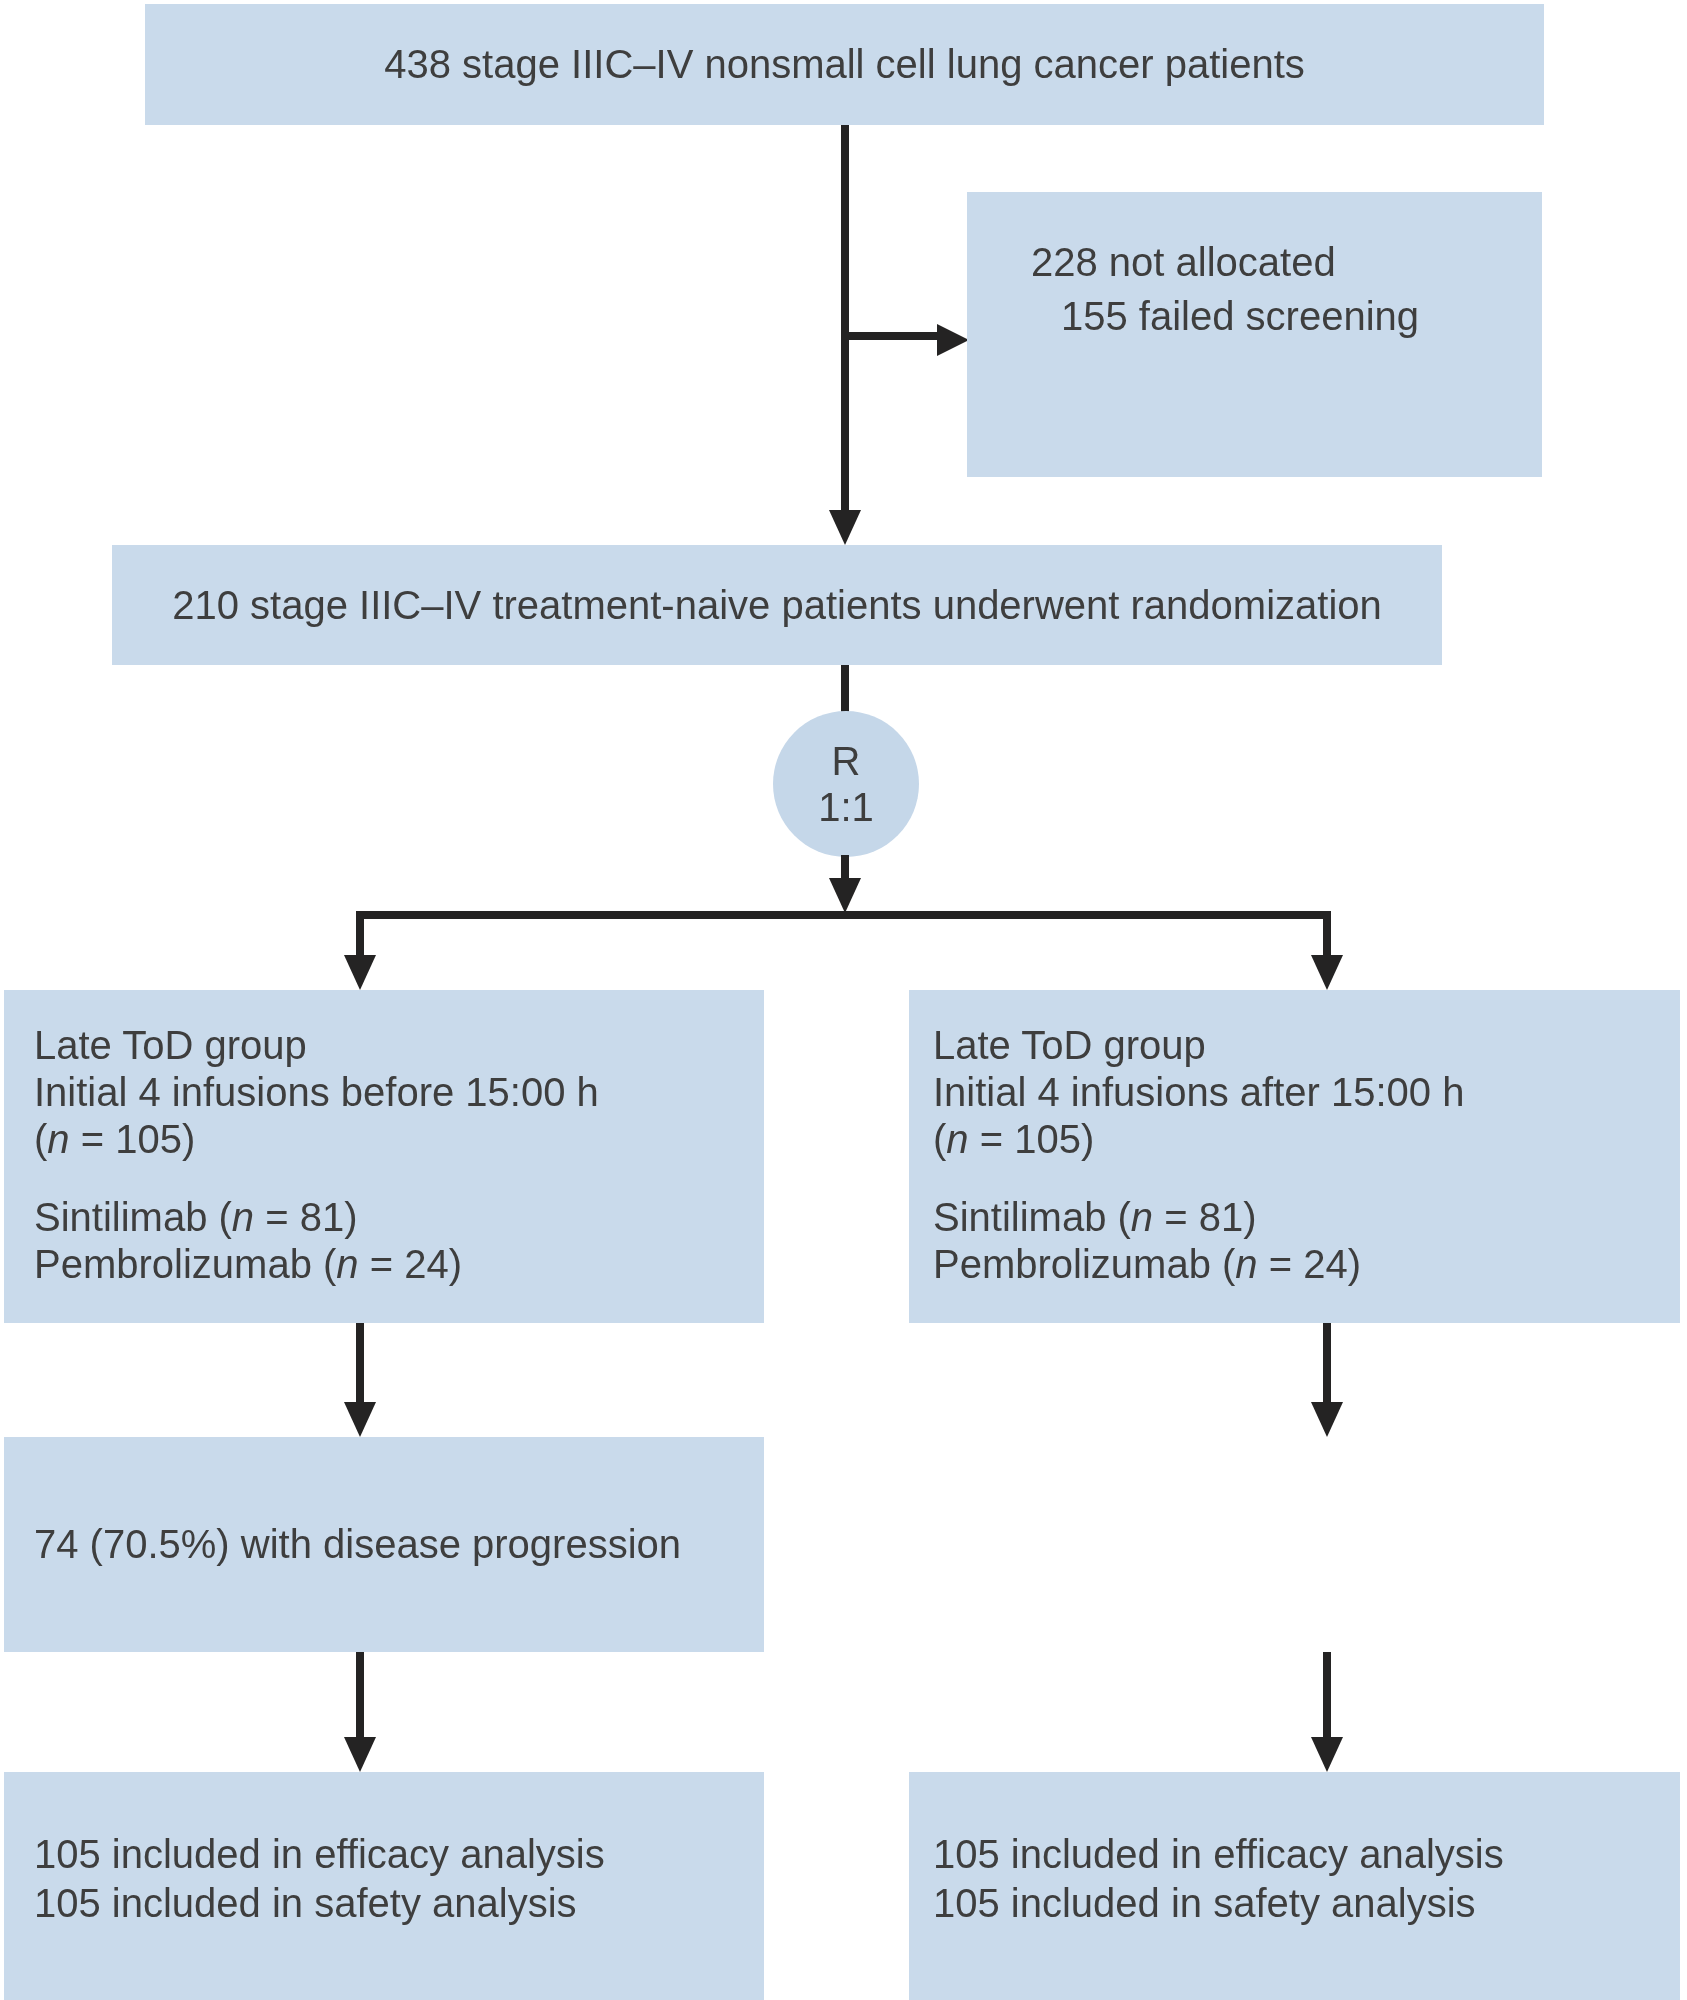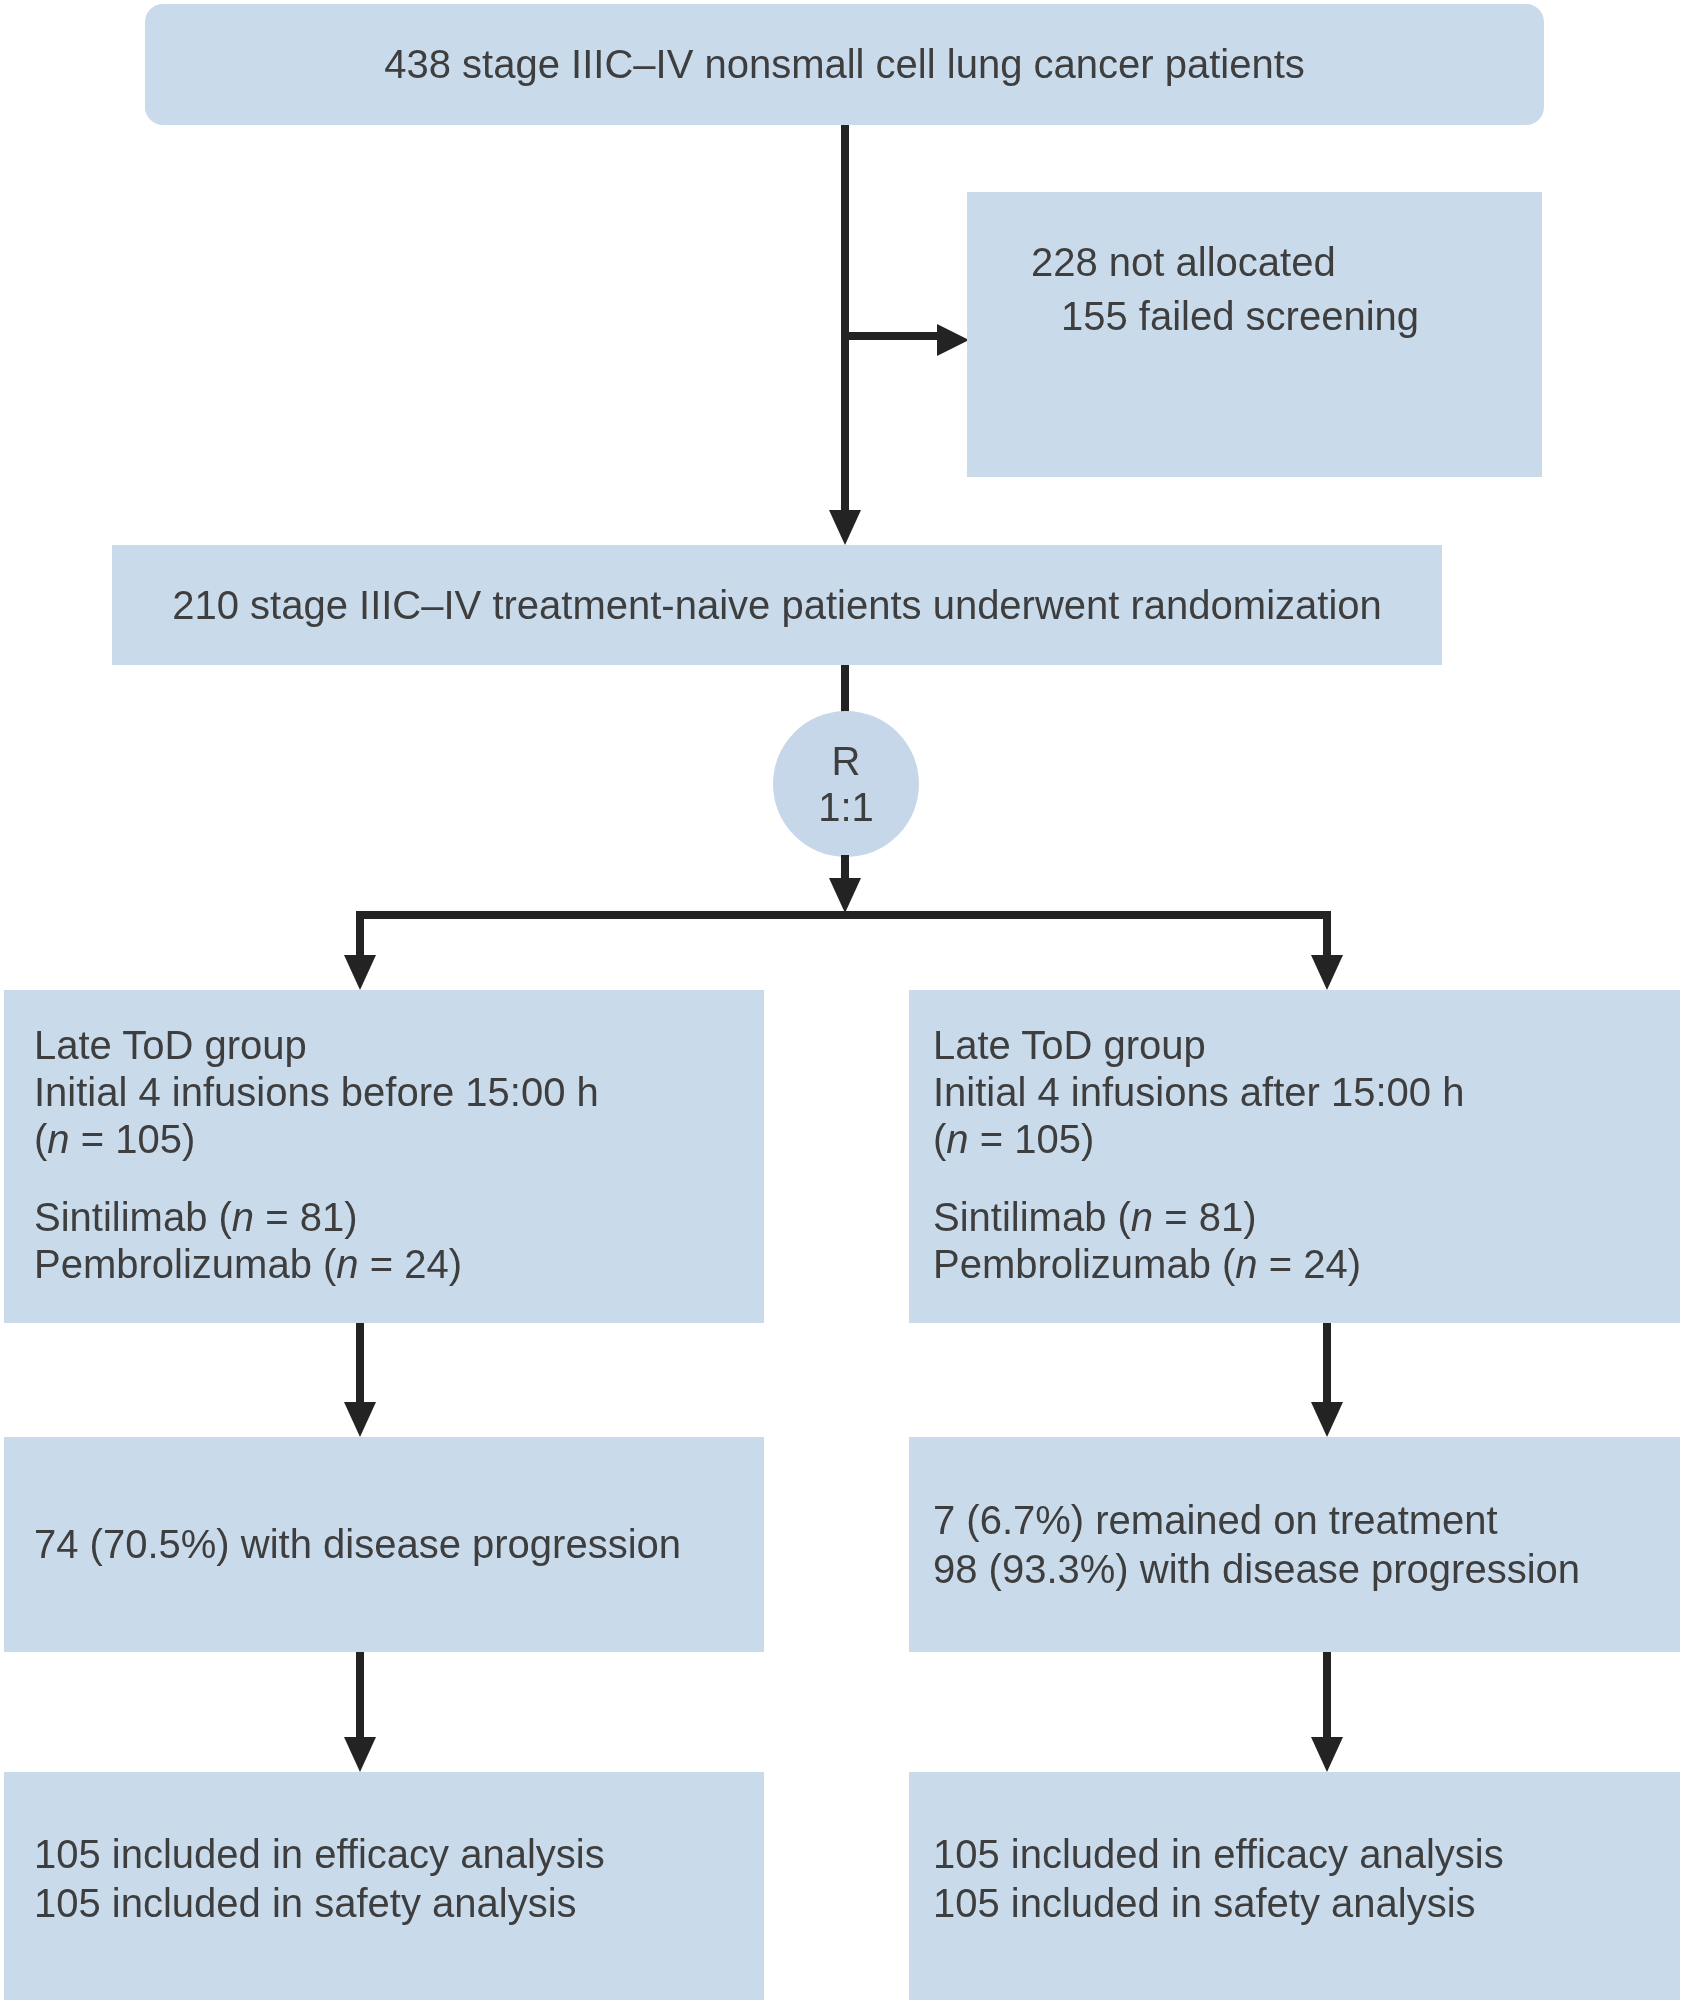--- a/index.html
+++ b/index.html
@@ -41,21 +41,21 @@
     border-right:16px solid transparent;
     border-top:35px solid var(--arrow);
   }
   .ah-right{
     position:absolute;width:0;height:0;
     border-top:16px solid transparent;
     border-bottom:16px solid transparent;
     border-left:32px solid var(--arrow);
   }
   
-  #screening-box{left:145px;top:4px;width:1399px;height:121px;border-radius:18px;}
+  #screening-box{left:145px;top:4px;width:1399px;height:121px;}
   
   #exclusion-box{left:967px;top:192px;width:575px;height:285px;padding:44px 10px 0 64px;}
   #exclusion-box .title{line-height:52px;margin-bottom:2px;}
   #exclusion-box .reasons{padding-left:30px;}
   #exclusion-box .reasons .line{line-height:52px;}
   
   #randomization-box{left:112px;top:545px;width:1330px;height:120px;}
   
   #randomization-circle{
     position:absolute;left:773px;top:711px;width:146px;height:146px;
@@ -144,24 +144,20 @@
   </div>
 
   <div class="vline" style="left:356px;top:1323px;height:80px;"></div>
   <div class="ah-down" style="left:344px;top:1402px;"></div>
   <div class="vline" style="left:1323px;top:1323px;height:80px;"></div>
   <div class="ah-down" style="left:1311px;top:1402px;"></div>
 
   <div class="box lh49" id="early-outcome-box">
       <div class="line">74 (70.5%) with disease progression</div>
     </div>
-  <div class="box lh49" id="late-outcome-box">
-      <div class="line">7 (6.7%) remained on treatment</div>
-      <div class="line">98 (93.3%) with disease progression</div>
-    </div>
 
   <div class="vline" style="left:356px;top:1652px;height:86px;"></div>
   <div class="ah-down" style="left:344px;top:1737px;"></div>
   <div class="vline" style="left:1323px;top:1652px;height:86px;"></div>
   <div class="ah-down" style="left:1311px;top:1737px;"></div>
 
   <div class="box lh49" id="early-analysis-box">
       <div class="line">105 included in efficacy analysis</div>
       <div class="line">105 included in safety analysis</div>
     </div>

